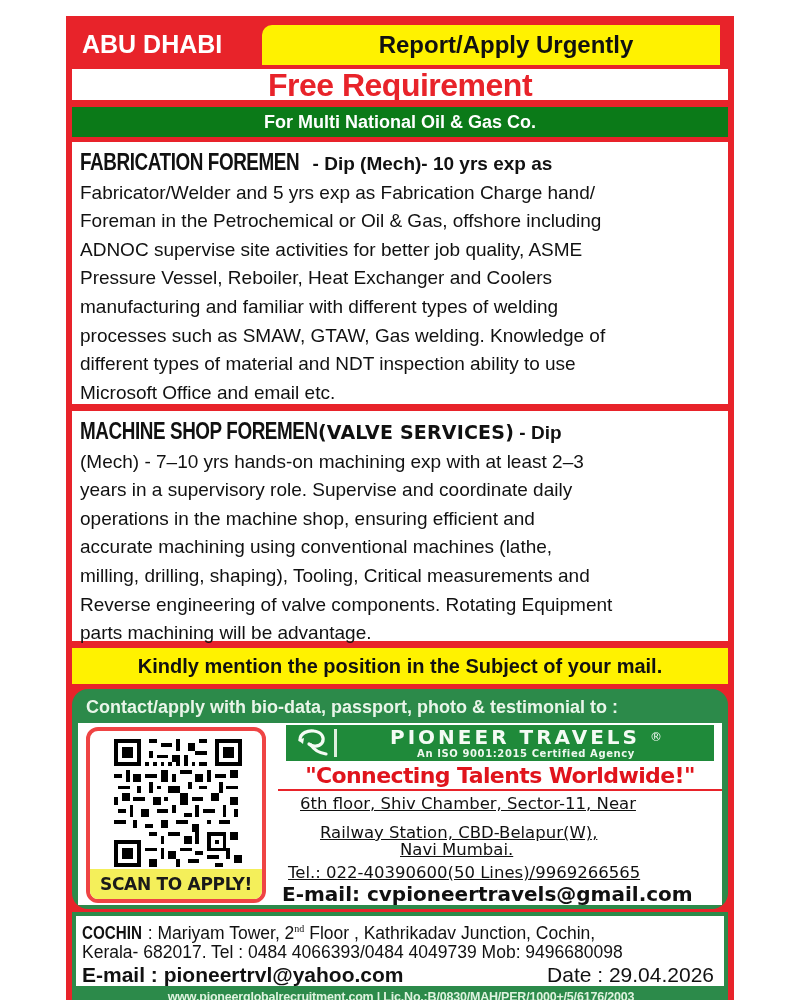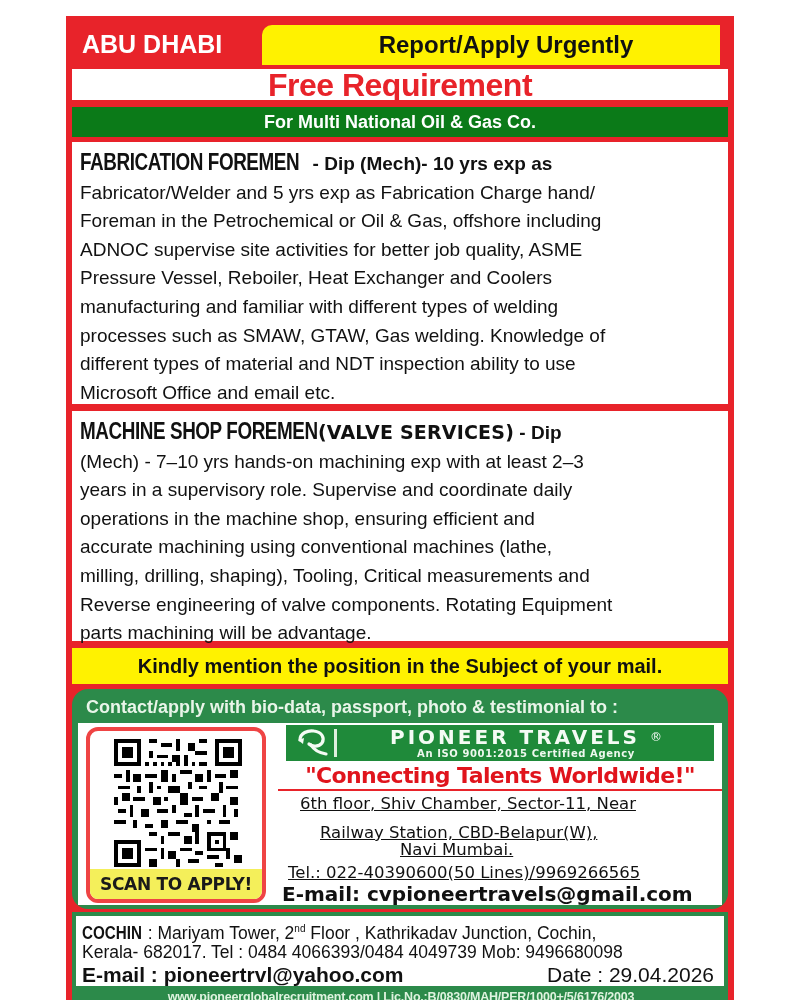--- a/index.html
+++ b/index.html
@@ -128,21 +128,21 @@
   .cochin-l1, .cochin-l2 {
     left: 6px; color: #111; font-size: 17.5px; line-height: 22px; white-space: nowrap;
     font-family: "Liberation Sans", sans-serif;
   }
   .cochin-l1 { top: 2px; }
   .cochin-l2 { top: 25px; }
   .cochin-label {
     font-weight: bold; font-size: 19px; display: inline-block; transform: scaleX(0.8);
     transform-origin: left center; margin-right: -14px;
   }
-  .sup { font-size: 10px; vertical-align: super; }
+  .sup { font-size: 10px; vertical-align: super; font-family: Liberation Serif, serif; }
   .cochin-l3 {
     left: 6px; top: 46px; width: 636px; color: #111; font-size: 21px; line-height: 26px;
     white-space: nowrap;
   }
   .cochin-email { font-weight: bold; }
   .cochin-date { position: absolute; right: 4px; top: 0; font-weight: normal; }
   .footer-url {
     left: 4px; top: 76px; width: 650px; height: 18px; color: #dff3df; font-weight: bold;
     font-size: 12.5px; line-height: 18px; text-align: center; white-space: nowrap; letter-spacing: -0.2px;
   }

